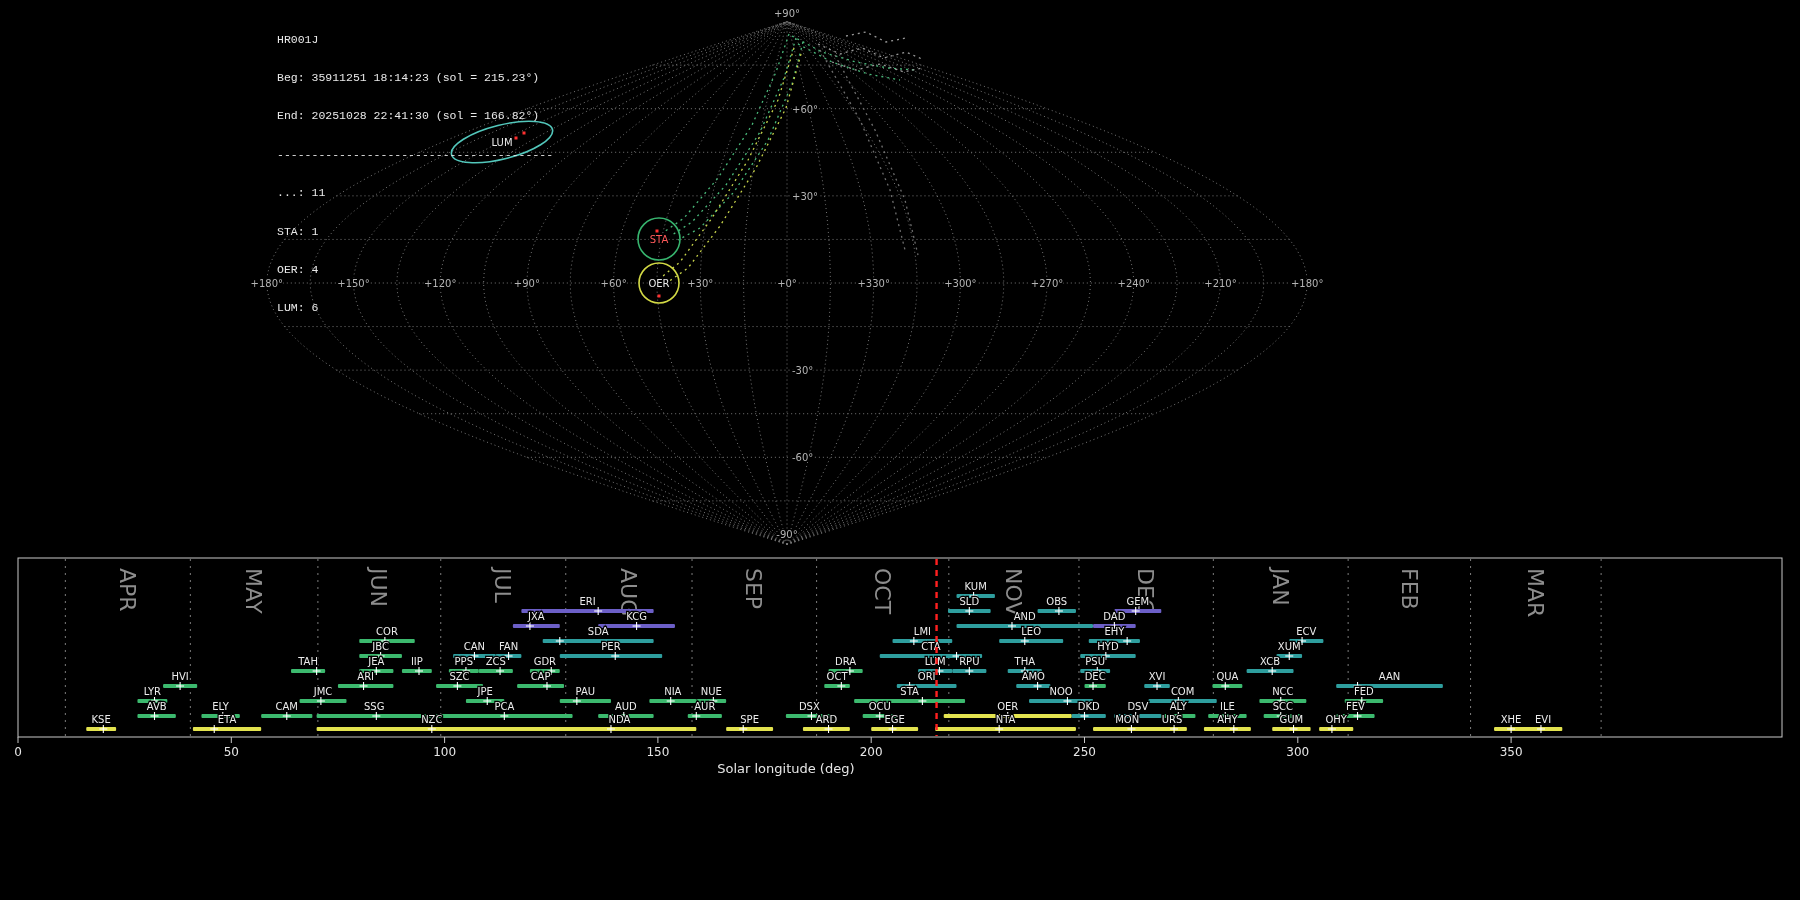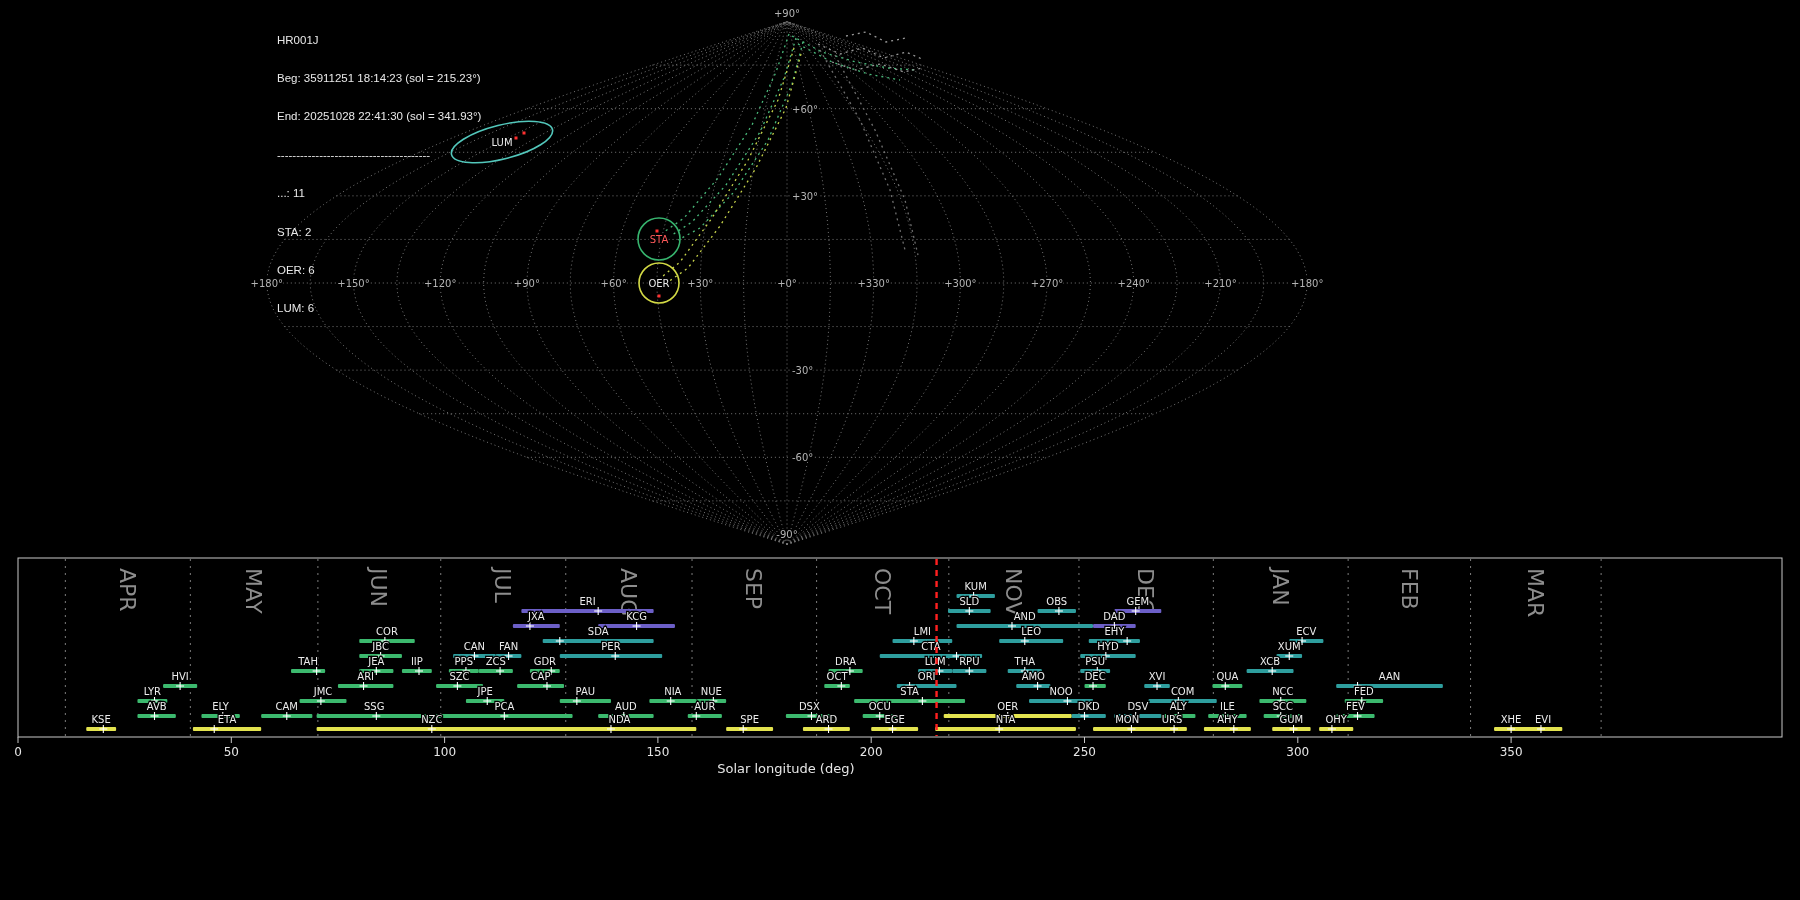--- a/index.html
+++ b/index.html
@@ -1,20 +1,20 @@
 <!DOCTYPE html>
 <html><head>
 <meta charset="utf-8">
 <style>
   html,body{margin:0;padding:0;background:#000;}
   body{width:1800px;height:900px;position:relative;overflow:hidden;
        font-family:"DejaVu Sans",sans-serif;}
   #plot{position:absolute;left:0;top:0;}
   #hdr{position:absolute;left:277px;top:8px;color:#e9e9e9;
-       font-family:Liberation Sans, sans-serif;font-size:11.5px;line-height:12.8px;
+       font-family:Liberation Mono, monospace;font-size:11.5px;line-height:12.8px;
        white-space:pre;}
 </style>
 </head>
 <body>
 
 <svg id="plot" width="1800" height="900">
     <g>
       <line x1="652.3623327376687" y1="500.875" x2="921.6376672623313" y2="500.875" stroke="#777777" stroke-width="1" stroke-dasharray="1 3"></line>
       <line x1="526.8999999999999" y1="457.29999999999995" x2="1047.1000000000001" y2="457.29999999999995" stroke="#777777" stroke-width="1" stroke-dasharray="1 3"></line>
       <line x1="419.16305242675793" y1="413.725" x2="1154.836947573242" y2="413.725" stroke="#777777" stroke-width="1" stroke-dasharray="1 3"></line>
@@ -487,19 +487,19 @@
       <text x="1297.8" y="756" font-family="&quot;DejaVu Sans&quot;, sans-serif" fill="#e6e6e6" font-size="12" text-anchor="middle">300</text>
       <line x1="1511.1" y1="737" x2="1511.1" y2="743" stroke="#c9c9c9" stroke-width="1"></line>
       <text x="1511.1" y="756" font-family="&quot;DejaVu Sans&quot;, sans-serif" fill="#e6e6e6" font-size="12" text-anchor="middle">350</text>
       <text x="785.88" y="773" font-family="&quot;DejaVu Sans&quot;, sans-serif" fill="#e6e6e6" font-size="13" text-anchor="middle">Solar longitude (deg)</text>
     </g>
   </svg>
 
 <div id="hdr">
   <div>HR001J</div>
   <div>Beg: 35911251 18:14:23 (sol = 215.23°)</div>
-  <div>End: 20251028 22:41:30 (sol = 341.93°)</div>
+  <div>End: 20251028 22:41:30 (sol = 166.82°)</div>
   <div>----------------------------------------</div>
   <div>...: 11</div>
-  <div>STA: 2</div>
-  <div>OER: 6</div>
+  <div>STA: 1</div>
+  <div>OER: 4</div>
   <div>LUM: 6</div>
 </div>
 
 </body></html>

